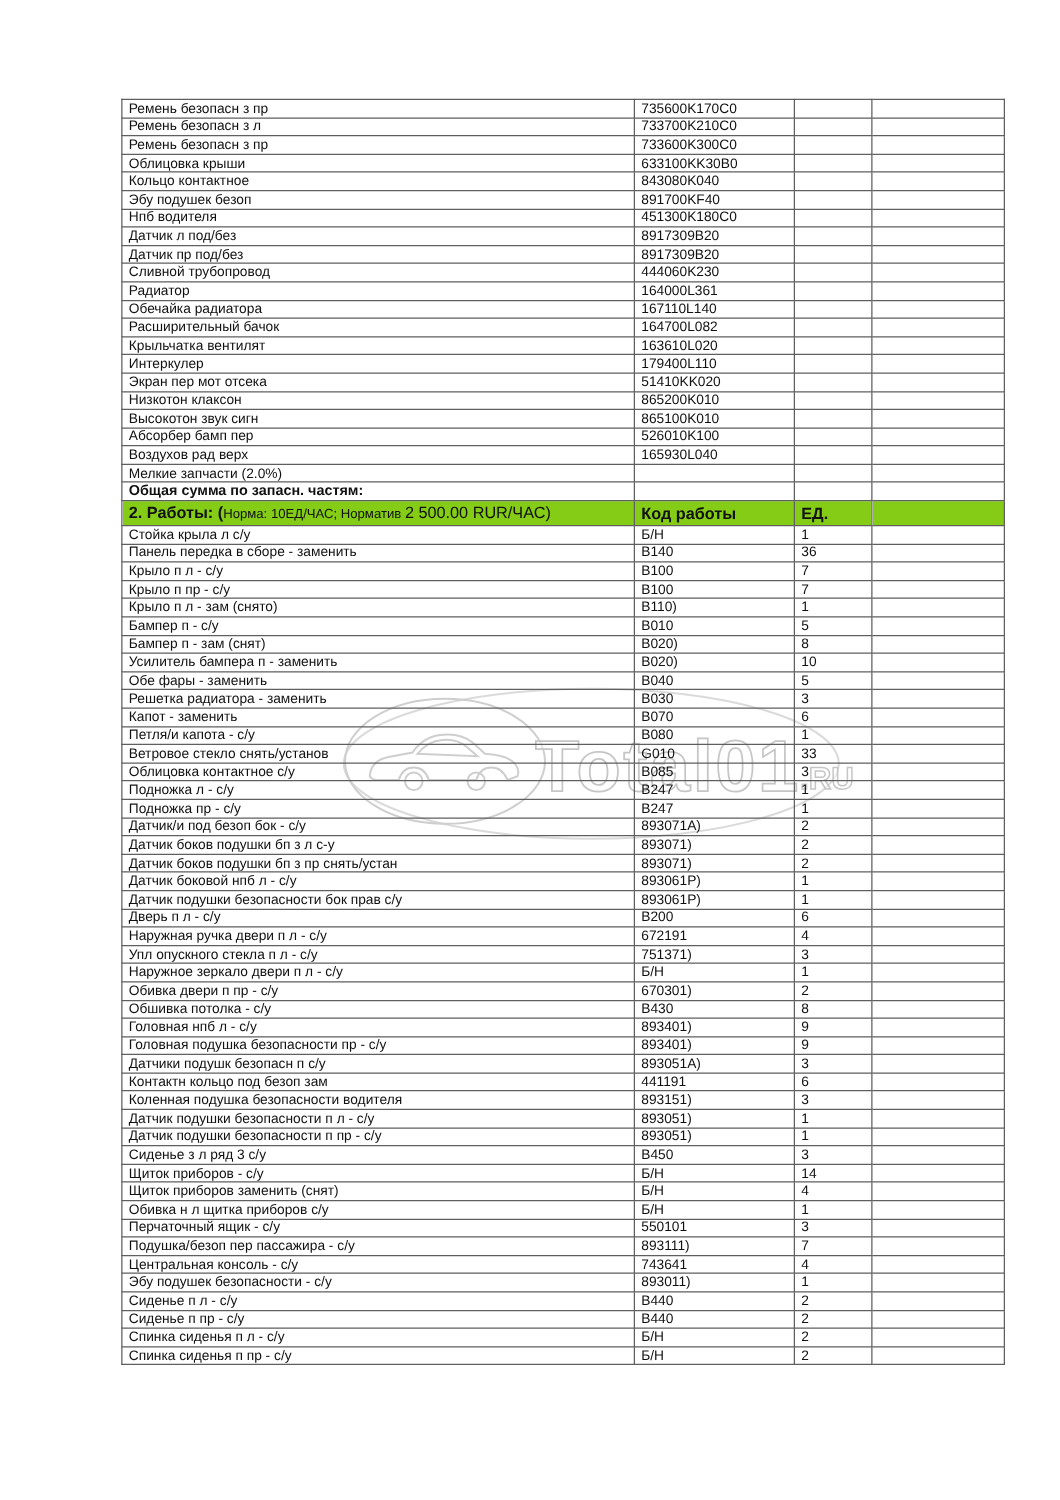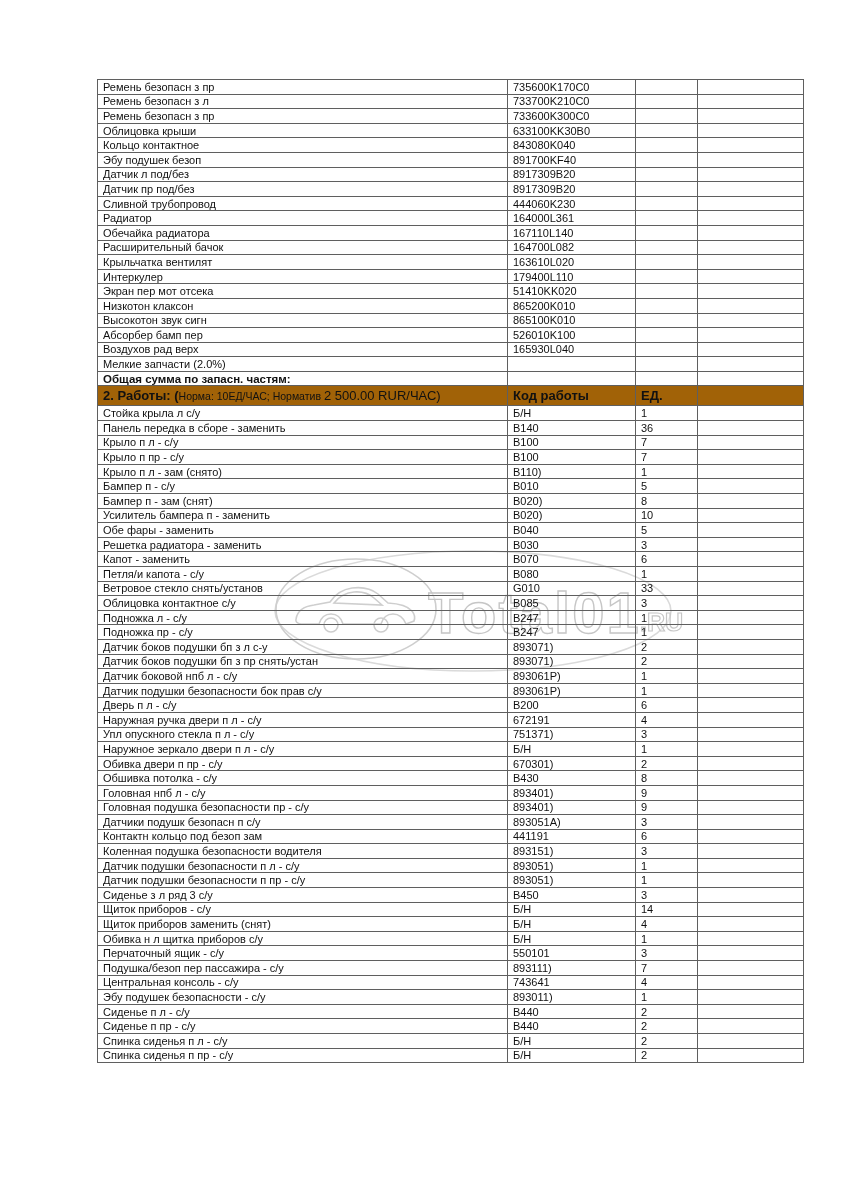--- a/index.html
+++ b/index.html
@@ -22,21 +22,21 @@
     white-space:nowrap;overflow:hidden;
     vertical-align:middle;
     background:transparent;
   }
   td.c-name{width:410px;}
   td.c-code{width:128px;}
   td.c-qty{width:62px;}
   td.c-extra{width:106px;}
   tr.total-row td{font-weight:bold;font-size:11.5px;}
   tr.works-header td{
-    background:#a16207;height:19px;font-weight:bold;font-size:13px;
+    background:#84cc16;height:19px;font-weight:bold;font-size:13px;
   }
   tr.works-header .seg-normal{font-weight:normal;font-size:10.5px;}
   tr.works-header .seg-value{font-weight:normal;font-size:13px;}
   .watermark{
     position:absolute;left:268px;top:545px;width:430px;height:130px;
     pointer-events:none;opacity:0.85;
   }
 </style>
 </head>
 <body>
@@ -101,20 +101,26 @@
           <td class="c-qty"></td>
           <td class="c-extra"></td>
         </tr>
         <tr>
           <td class="c-name">Эбу подушек безоп</td>
           <td class="c-code">891700KF40</td>
           <td class="c-qty"></td>
           <td class="c-extra"></td>
         </tr>
         <tr>
+          <td class="c-name">Нпб водителя</td>
+          <td class="c-code">451300K180C0</td>
+          <td class="c-qty"></td>
+          <td class="c-extra"></td>
+        </tr>
+        <tr>
           <td class="c-name">Датчик л под/без</td>
           <td class="c-code">8917309B20</td>
           <td class="c-qty"></td>
           <td class="c-extra"></td>
         </tr>
         <tr>
           <td class="c-name">Датчик пр под/без</td>
           <td class="c-code">8917309B20</td>
           <td class="c-qty"></td>
           <td class="c-extra"></td>
@@ -304,20 +310,26 @@
           <td class="c-qty">1</td>
           <td class="c-extra"></td>
         </tr>
         <tr>
           <td class="c-name">Подножка пр - с/у</td>
           <td class="c-code">B247</td>
           <td class="c-qty">1</td>
           <td class="c-extra"></td>
         </tr>
         <tr>
+          <td class="c-name">Датчик/и под безоп бок - с/у</td>
+          <td class="c-code">893071A)</td>
+          <td class="c-qty">2</td>
+          <td class="c-extra"></td>
+        </tr>
+        <tr>
           <td class="c-name">Датчик боков подушки бп з л с-у</td>
           <td class="c-code">893071)</td>
           <td class="c-qty">2</td>
           <td class="c-extra"></td>
         </tr>
         <tr>
           <td class="c-name">Датчик боков подушки бп з пр снять/устан</td>
           <td class="c-code">893071)</td>
           <td class="c-qty">2</td>
           <td class="c-extra"></td>

